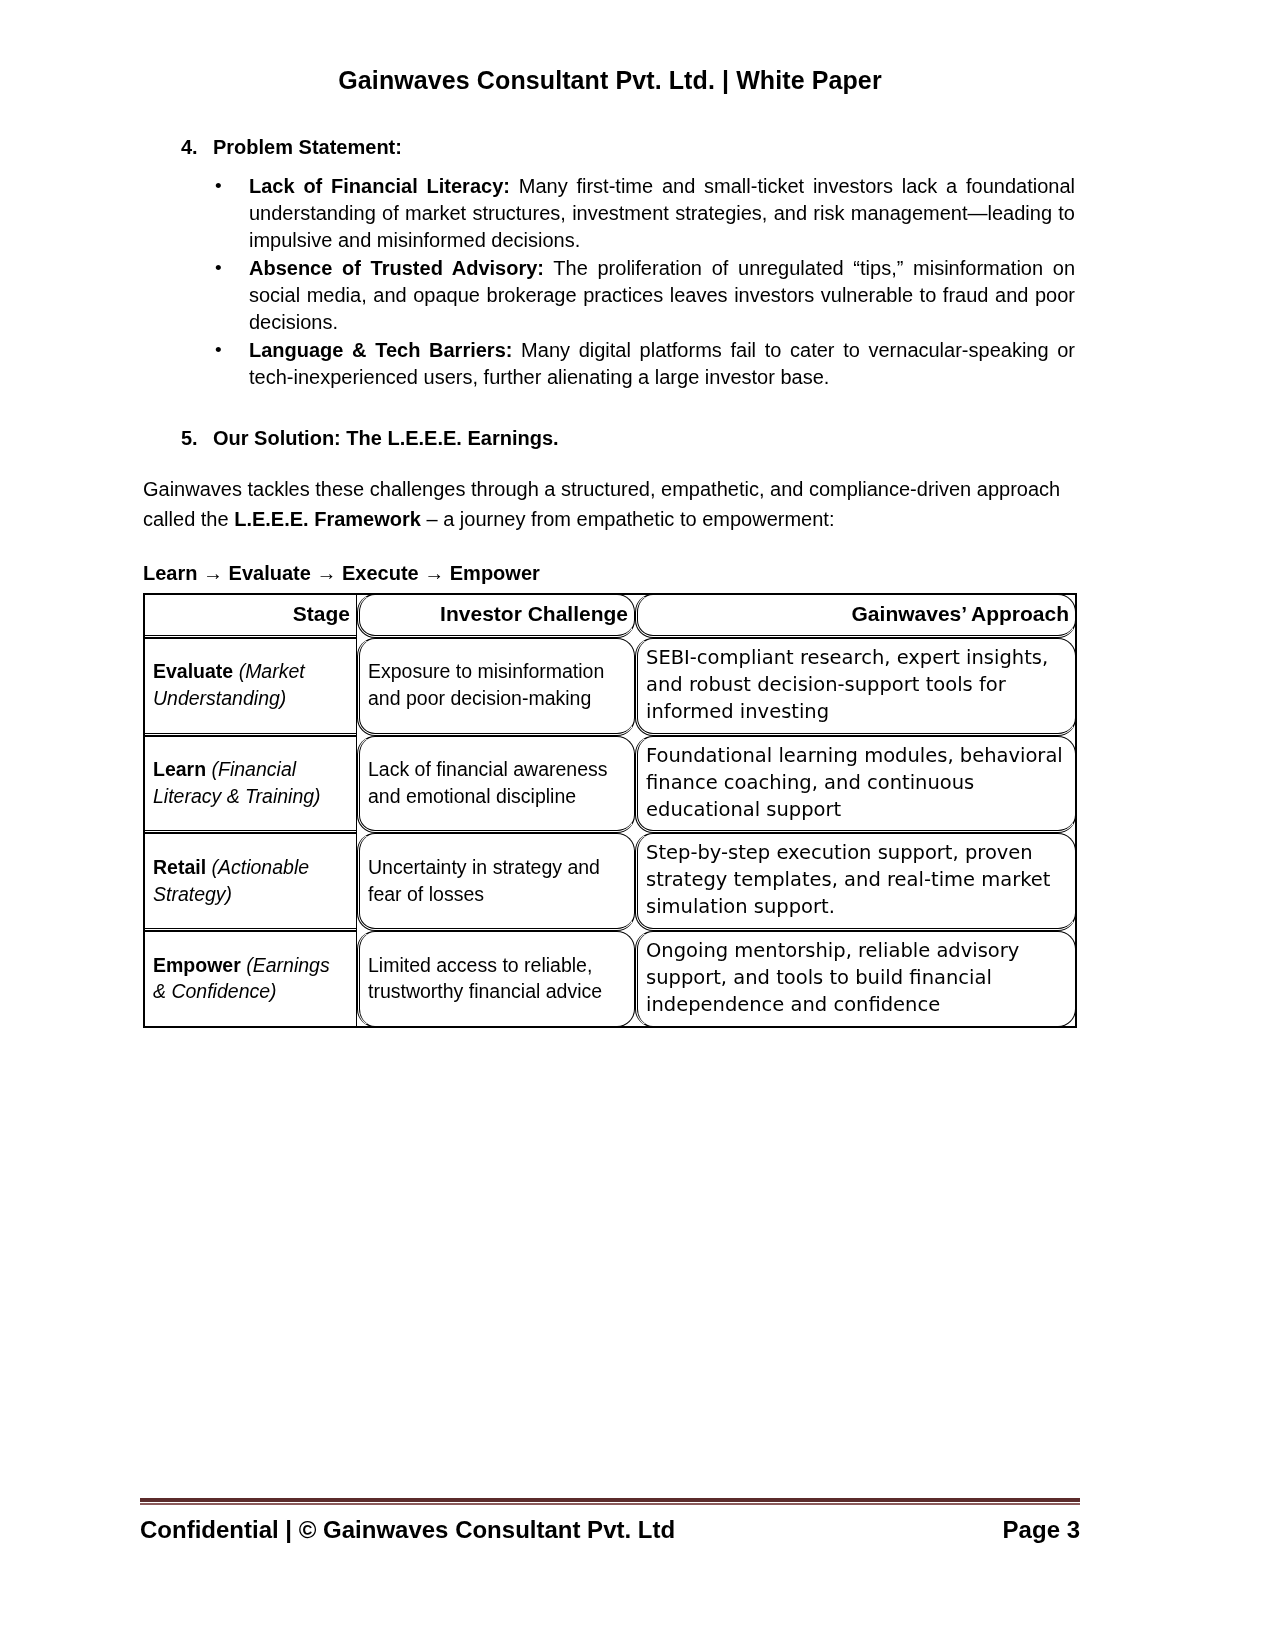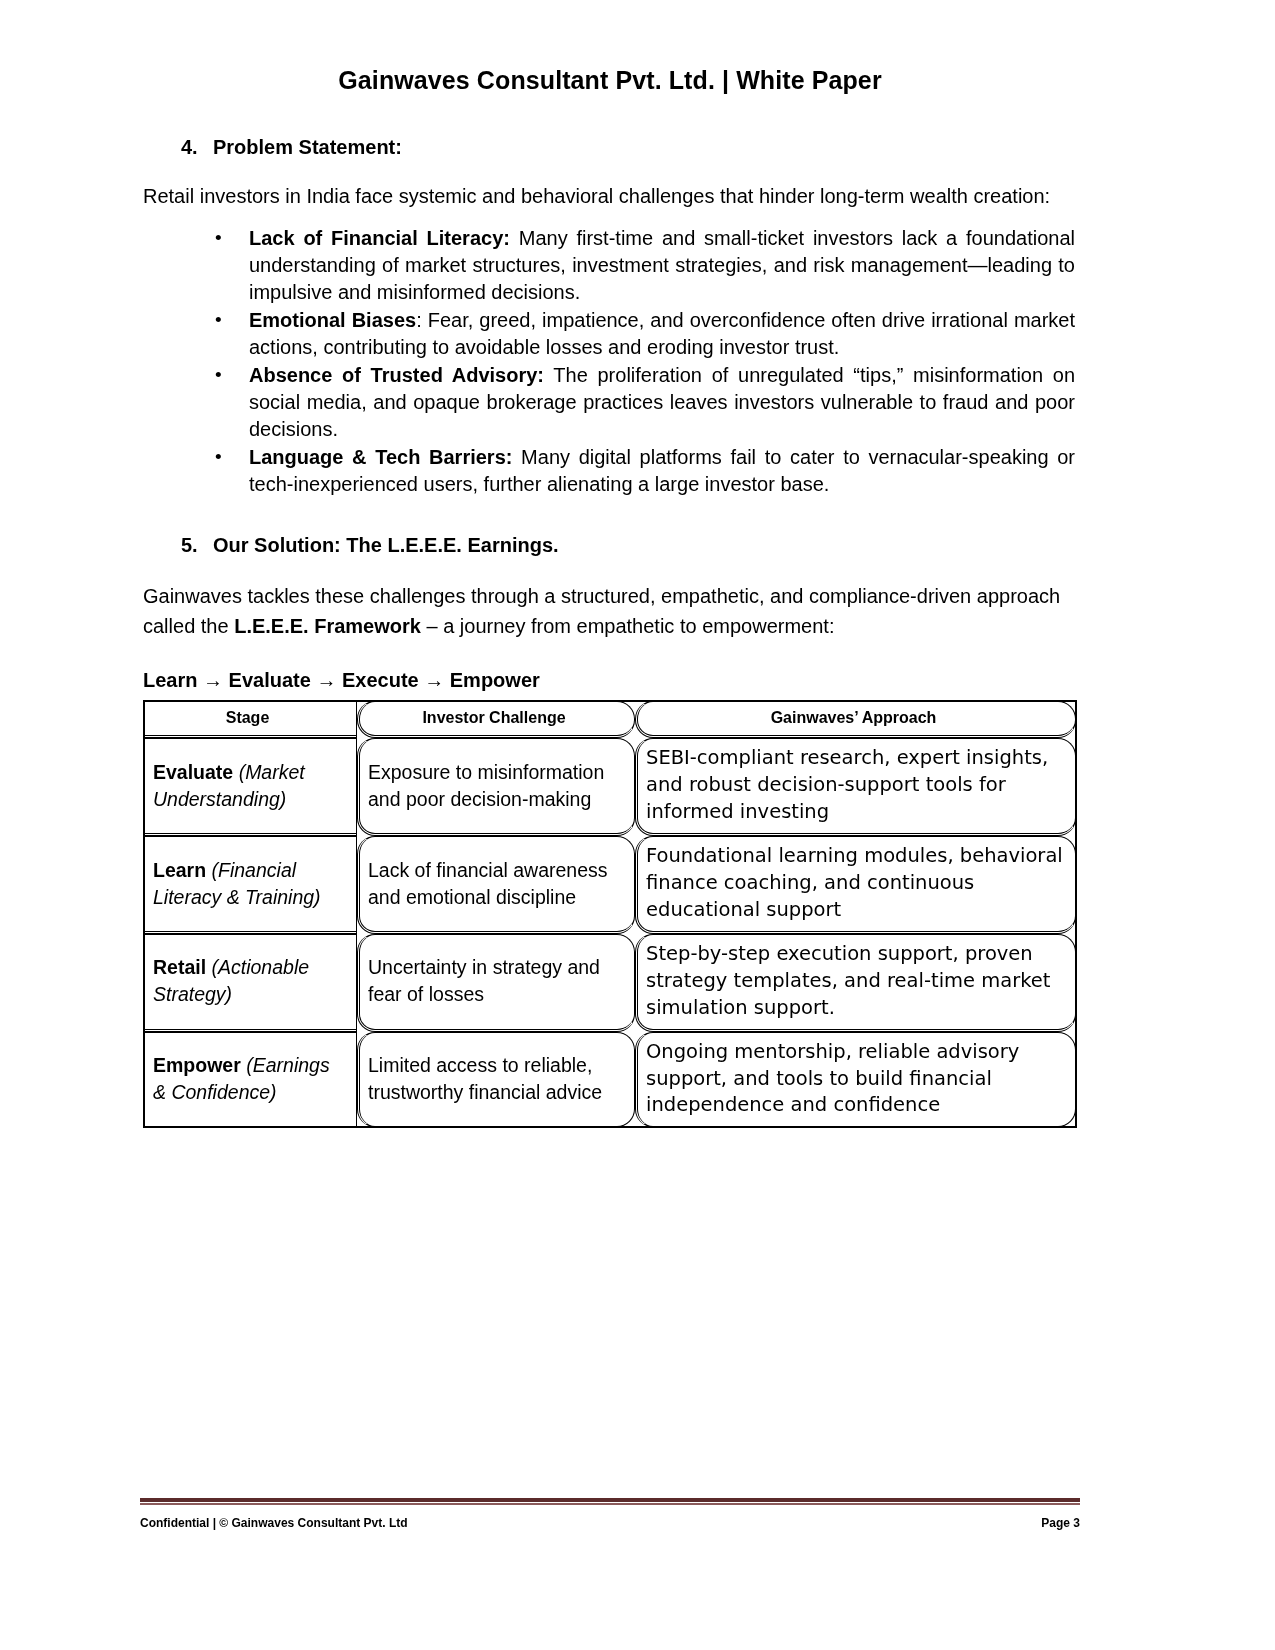--- a/index.html
+++ b/index.html
@@ -116,24 +116,24 @@
   table.leee td, table.leee th {
     border: 1px solid #000000;
     vertical-align: middle;
     padding: 6px 8px 7px 8px;
     font-size: 19.5px;
     line-height: 1.38;
     font-weight: normal;
     text-align: left;
   }
   table.leee thead th {
-    text-align: center;
-    font-weight: bold;
-    font-size: 16px;
-    padding: 5px 12px 6px 6px;
+    text-align: right;
+    font-weight: bold;
+    font-size: 21px;
+    padding: 5px 6px 6px 6px;
   }
   table.leee .col-stage { width: 213px; }
   table.leee .col-challenge { width: 278px; }
   table.leee .col-approach { width: 441px; }
 
   td.stage-cell b { font-weight: bold; }
   td.stage-cell i { font-style: italic; }
 
   td.approach-cell {
     font-family: "DejaVu Sans", sans-serif;
@@ -170,43 +170,41 @@
     background: #8a5a5a;
   }
   .footer {
     position: absolute;
     left: 140px;
     top: 1516px;
     width: 940px;
     display: flex;
     justify-content: space-between;
     align-items: flex-start;
-    font-size: 12px;
+    font-size: 24px;
     font-weight: bold;
   }
 </style>
 </head>
 <body>
 
 <div class="page">
 
   <div class="doc-header">Gainwaves Consultant Pvt. Ltd. | White Paper</div>
 
   <div class="content">
 
     <div class="numbered-heading">
       <span class="num">4.</span>
       <span>Problem Statement:</span>
     </div>
 
-    <p class="body-para">Retail investors in India face systemic and behavioral challenges that hinder long-term wealth creation:</p>
 
     <ul class="bullets">
       <li><b>Lack of Financial Literacy:</b><span> Many first-time and small-ticket investors lack a foundational understanding of market structures, investment strategies, and risk management—leading to impulsive and misinformed decisions.</span></li>
-      <li><b>Emotional Biases</b><span>: Fear, greed, impatience, and overconfidence often drive irrational market actions, contributing to avoidable losses and eroding investor trust.</span></li>
       <li><b>Absence of Trusted Advisory:</b><span> The proliferation of unregulated “tips,” misinformation on social media, and opaque brokerage practices leaves investors vulnerable to fraud and poor decisions.</span></li>
       <li><b>Language &amp; Tech Barriers:</b><span> Many digital platforms fail to cater to vernacular-speaking or tech-inexperienced users, further alienating a large investor base.</span></li>
     </ul>
 
     <div class="numbered-heading section5">
       <span class="num">5.</span>
       <span>Our Solution: The L.E.E.E. Earnings.</span>
     </div>
 
     <p class="para-solution"><span>Gainwaves tackles these challenges through a structured, empathetic, and compliance-driven approach called the </span><b>L.E.E.E. Framework</b><span> – a journey from empathetic to empowerment:</span></p>

